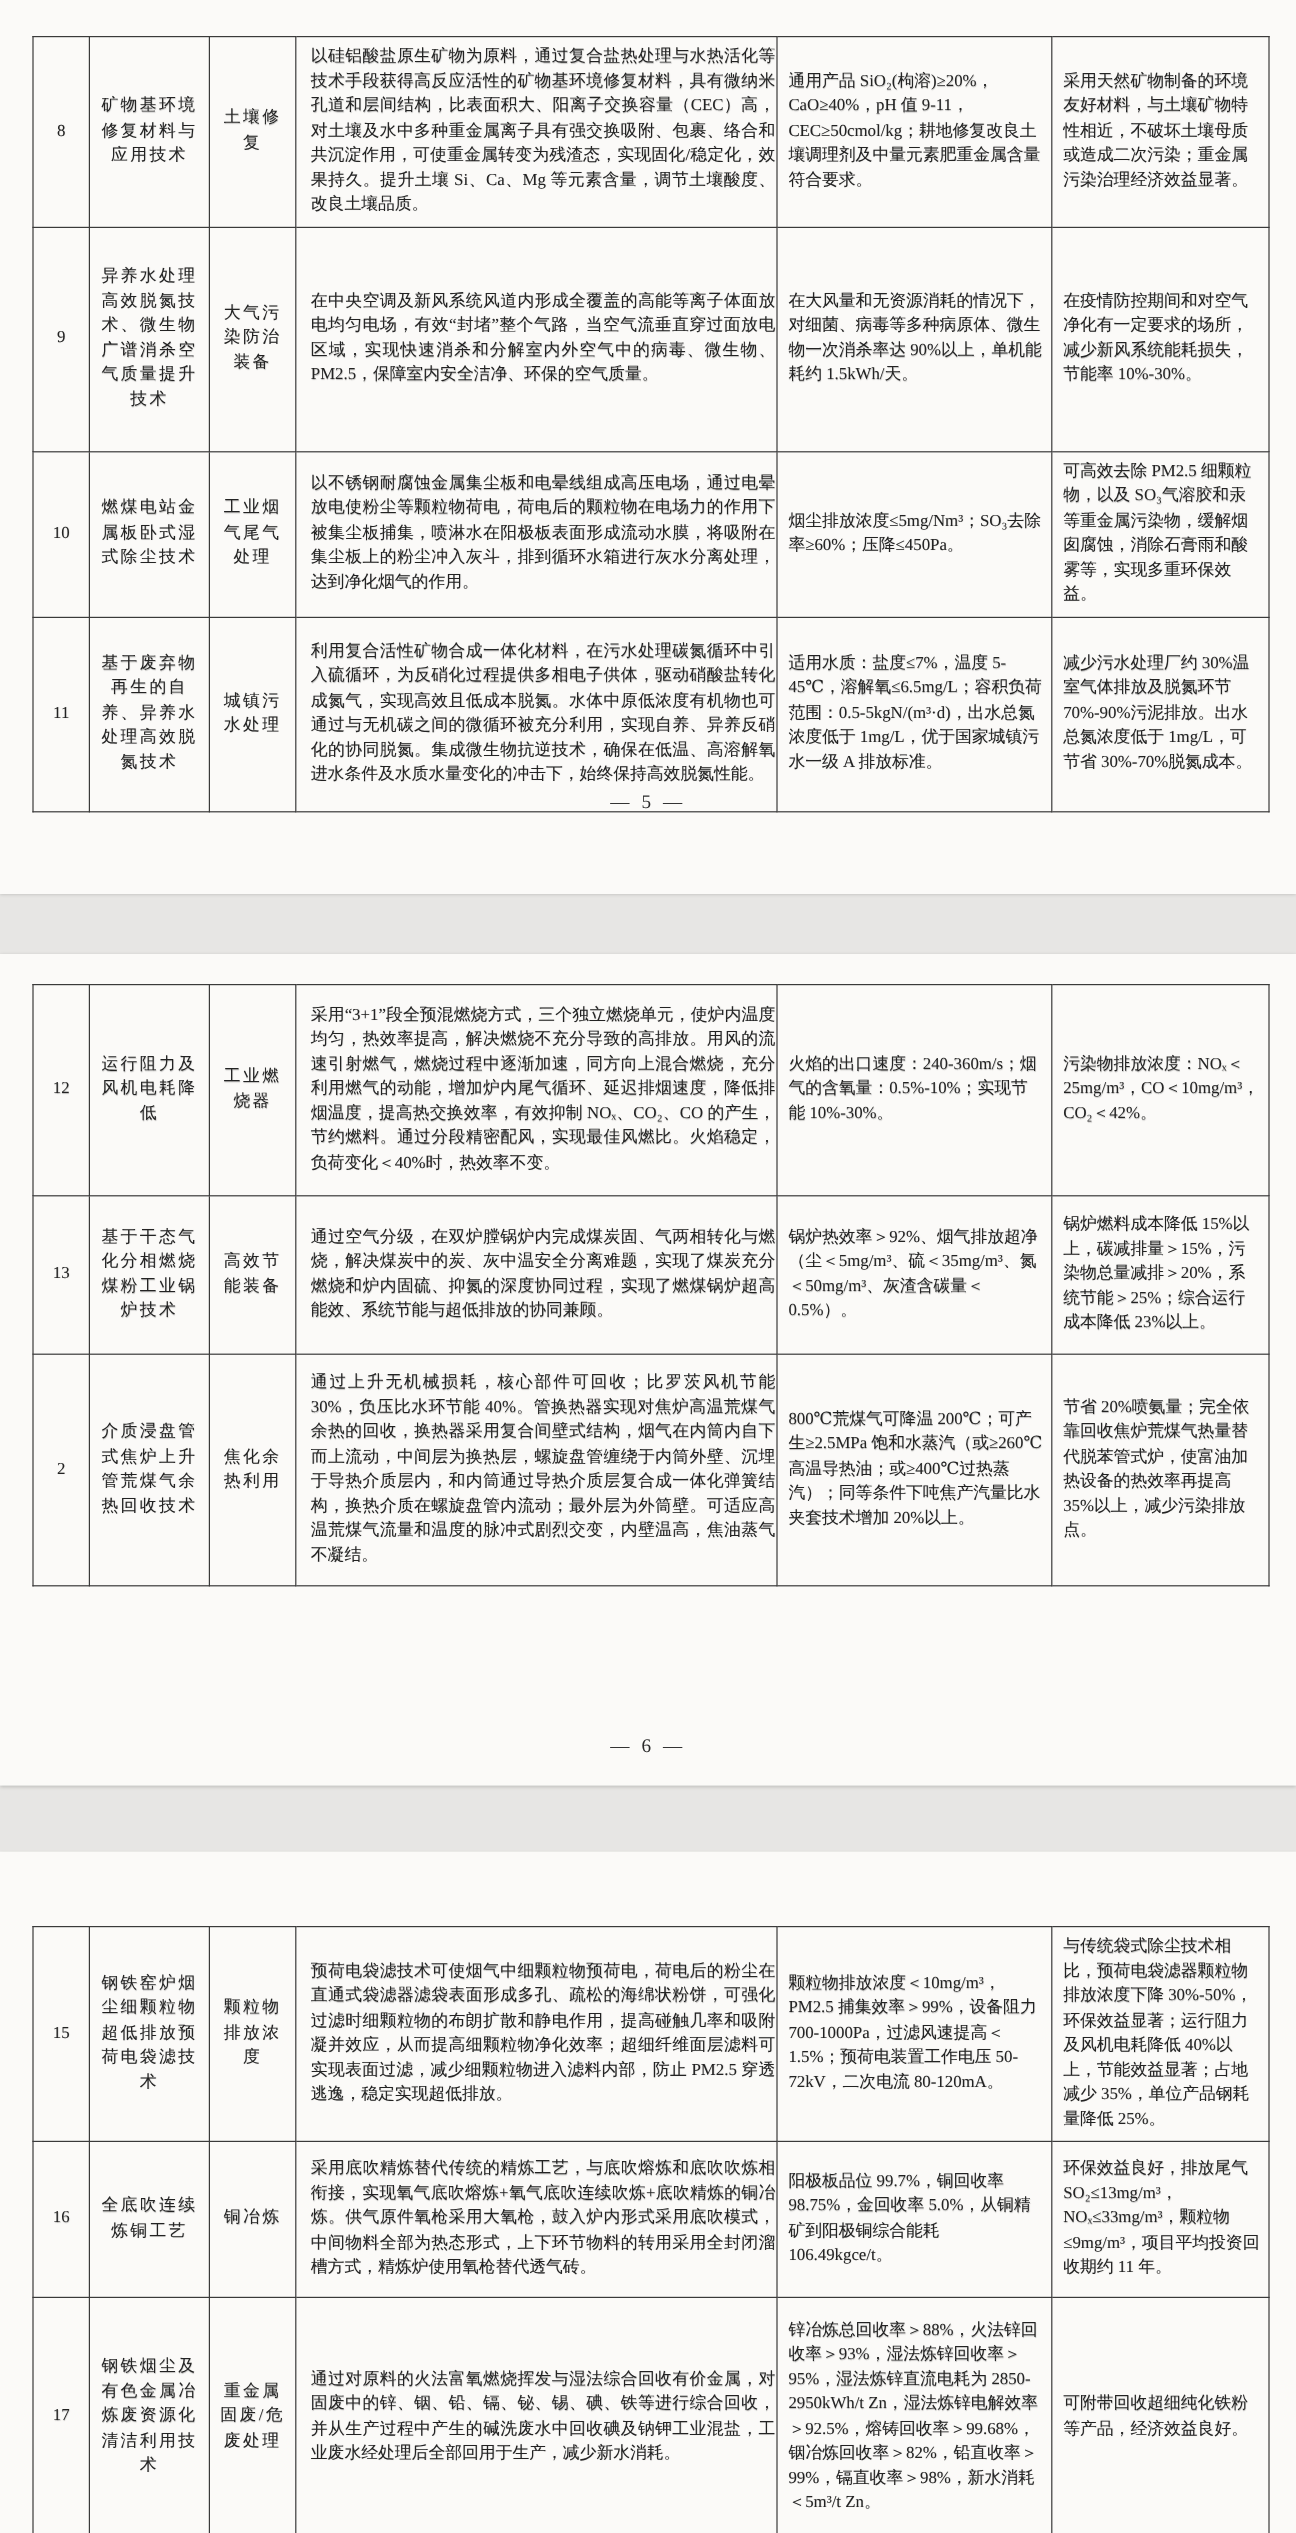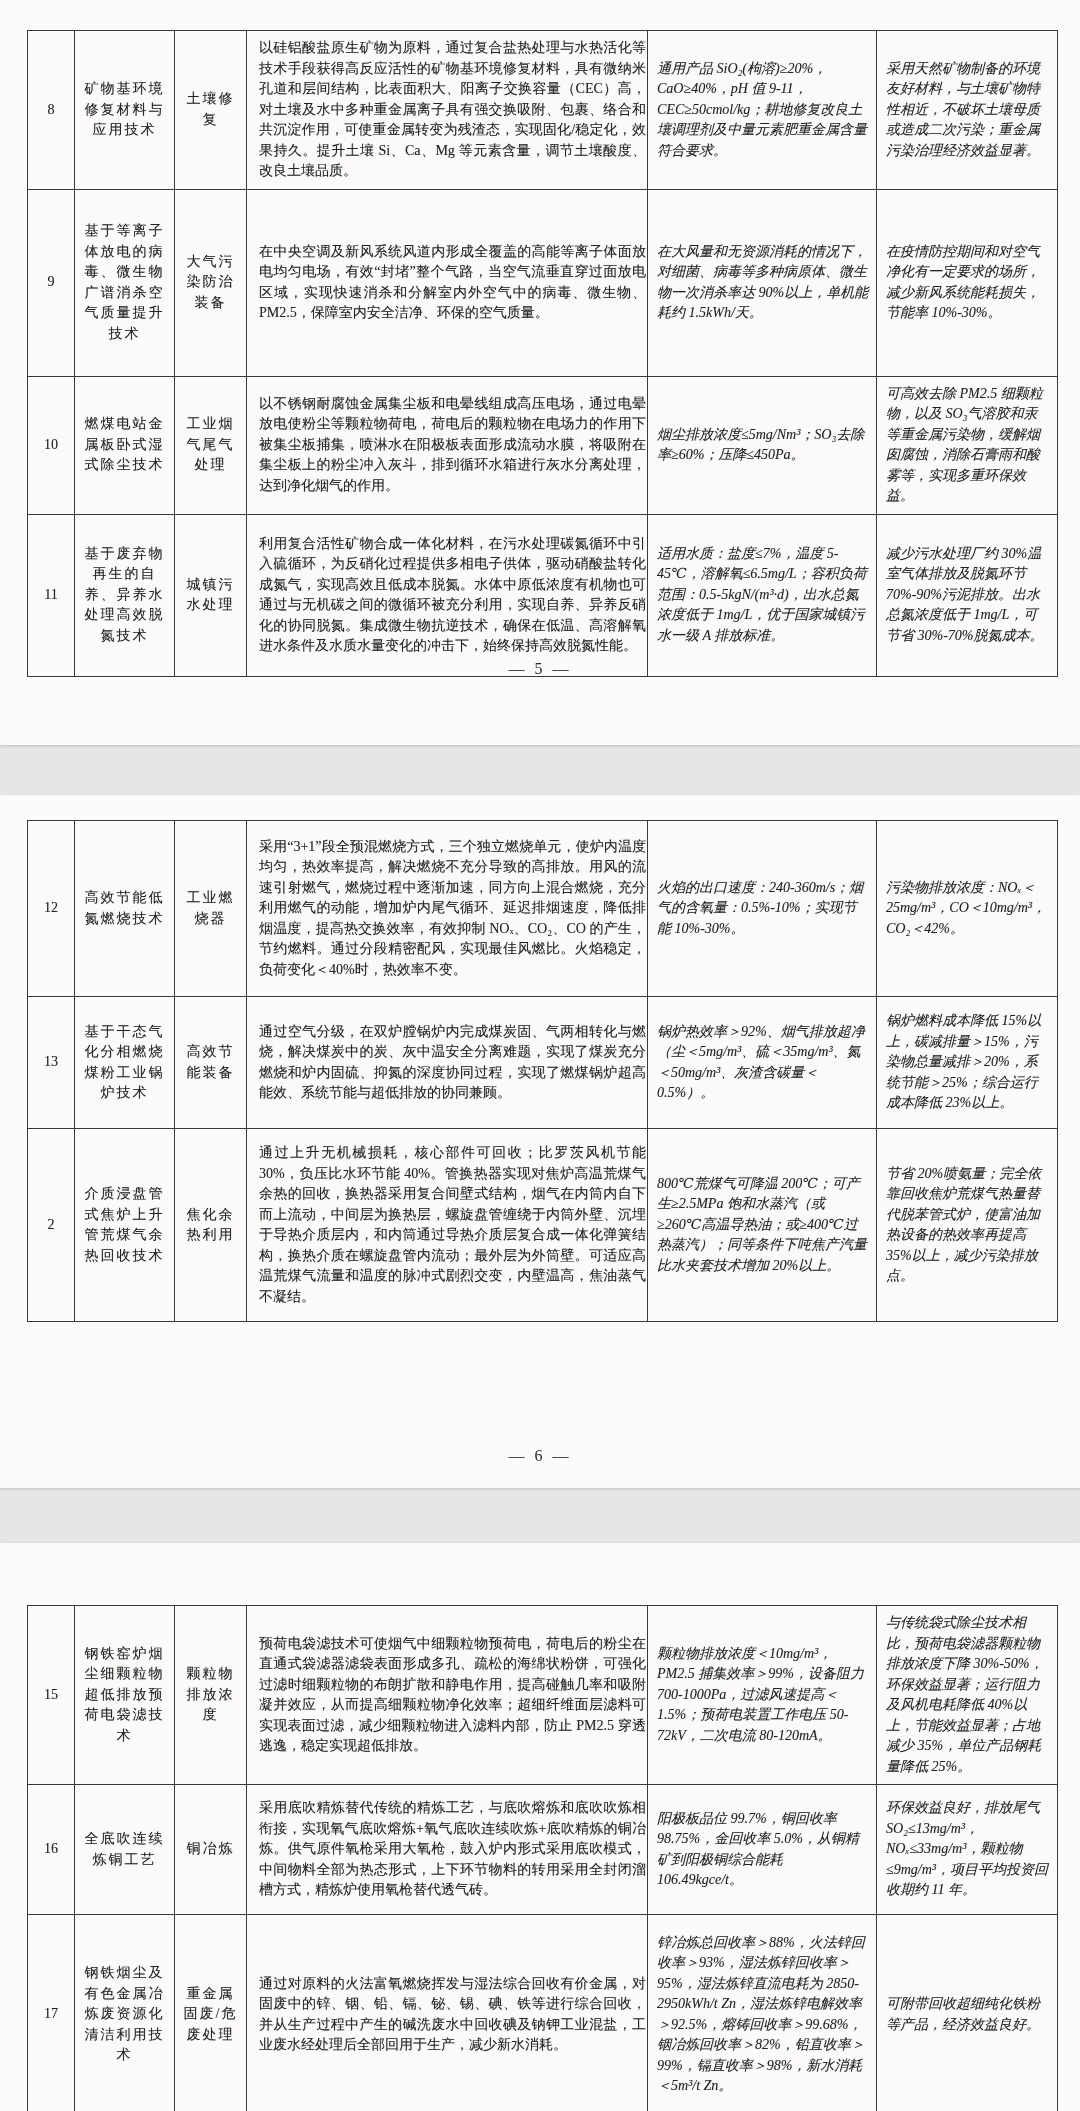--- a/index.html
+++ b/index.html
@@ -53,21 +53,20 @@
     padding:4px 4px;
     letter-spacing:2px;
     line-height:22px;
   }
   td.desc {
     padding:7px 1px 7px 12px;
     text-align:justify;
   }
   td.ind, td.ben {
     padding:7px 7px 7px 9px;
-    font-style:italic;
   }
   .pagenum {
     position:absolute; left:0; width:100%;
     text-align:center;
     font-size:16px;
     letter-spacing:3px;
     color:#2a2a2a;
   }
   .pn-5 { top:660px; }
   .pn-6 { top:652px; }
@@ -89,21 +88,21 @@
       <tr style="height:125px;">
         <td class="no">8</td>
         <td class="name">矿物基环境修复材料与应用技术</td>
         <td class="cat">土壤修复</td>
         <td class="desc">以硅铝酸盐原生矿物为原料，通过复合盐热处理与水热活化等技术手段获得高反应活性的矿物基环境修复材料，具有微纳米孔道和层间结构，比表面积大、阳离子交换容量（CEC）高，对土壤及水中多种重金属离子具有强交换吸附、包裹、络合和共沉淀作用，可使重金属转变为残渣态，实现固化/稳定化，效果持久。提升土壤 Si、Ca、Mg 等元素含量，调节土壤酸度、改良土壤品质。</td>
         <td class="ind">通用产品 SiO₂(枸溶)≥20%，CaO≥40%，pH 值 9-11，CEC≥50cmol/kg；耕地修复改良土壤调理剂及中量元素肥重金属含量符合要求。</td>
         <td class="ben">采用天然矿物制备的环境友好材料，与土壤矿物特性相近，不破坏土壤母质或造成二次污染；重金属污染治理经济效益显著。</td>
       </tr>
       <tr style="height:187px;">
         <td class="no">9</td>
-        <td class="name">基于等离子体放电的病毒、微生物广谱消杀空气质量提升技术</td>
+        <td class="name">异养水处理高效脱氮技术、微生物广谱消杀空气质量提升技术</td>
         <td class="cat">大气污染防治装备</td>
         <td class="desc">在中央空调及新风系统风道内形成全覆盖的高能等离子体面放电均匀电场，有效“封堵”整个气路，当空气流垂直穿过面放电区域，实现快速消杀和分解室内外空气中的病毒、微生物、PM2.5，保障室内安全洁净、环保的空气质量。</td>
         <td class="ind">在大风量和无资源消耗的情况下，对细菌、病毒等多种病原体、微生物一次消杀率达 90%以上，单机能耗约 1.5kWh/天。</td>
         <td class="ben">在疫情防控期间和对空气净化有一定要求的场所，减少新风系统能耗损失，节能率 10%-30%。</td>
       </tr>
       <tr style="height:136px;">
         <td class="no">10</td>
         <td class="name">燃煤电站金属板卧式湿式除尘技术</td>
         <td class="cat">工业烟气尾气处理</td>
         <td class="desc">以不锈钢耐腐蚀金属集尘板和电晕线组成高压电场，通过电晕放电使粉尘等颗粒物荷电，荷电后的颗粒物在电场力的作用下被集尘板捕集，喷淋水在阳极板表面形成流动水膜，将吸附在集尘板上的粉尘冲入灰斗，排到循环水箱进行灰水分离处理，达到净化烟气的作用。</td>
@@ -131,21 +130,21 @@
       <col class="c-no">
         <col class="c-name">
         <col class="c-cat">
         <col class="c-desc">
         <col class="c-ind">
         <col class="c-ben">
     </colgroup>
     <tbody>
       <tr style="height:176px;">
         <td class="no">12</td>
-        <td class="name">高效节能低氮燃烧技术</td>
+        <td class="name">运行阻力及风机电耗降低</td>
         <td class="cat">工业燃烧器</td>
         <td class="desc">采用“3+1”段全预混燃烧方式，三个独立燃烧单元，使炉内温度均匀，热效率提高，解决燃烧不充分导致的高排放。用风的流速引射燃气，燃烧过程中逐渐加速，同方向上混合燃烧，充分利用燃气的动能，增加炉内尾气循环、延迟排烟速度，降低排烟温度，提高热交换效率，有效抑制 NOₓ、CO₂、CO 的产生，节约燃料。通过分段精密配风，实现最佳风燃比。火焰稳定，负荷变化＜40%时，热效率不变。</td>
         <td class="ind">火焰的出口速度：240-360m/s；烟气的含氧量：0.5%-10%；实现节能 10%-30%。</td>
         <td class="ben">污染物排放浓度：NOₓ＜25mg/m³，CO＜10mg/m³，CO₂＜42%。</td>
       </tr>
       <tr style="height:132px;">
         <td class="no">13</td>
         <td class="name">基于干态气化分相燃烧煤粉工业锅炉技术</td>
         <td class="cat">高效节能装备</td>
         <td class="desc">通过空气分级，在双炉膛锅炉内完成煤炭固、气两相转化与燃烧，解决煤炭中的炭、灰中温安全分离难题，实现了煤炭充分燃烧和炉内固硫、抑氮的深度协同过程，实现了燃煤锅炉超高能效、系统节能与超低排放的协同兼顾。</td>

